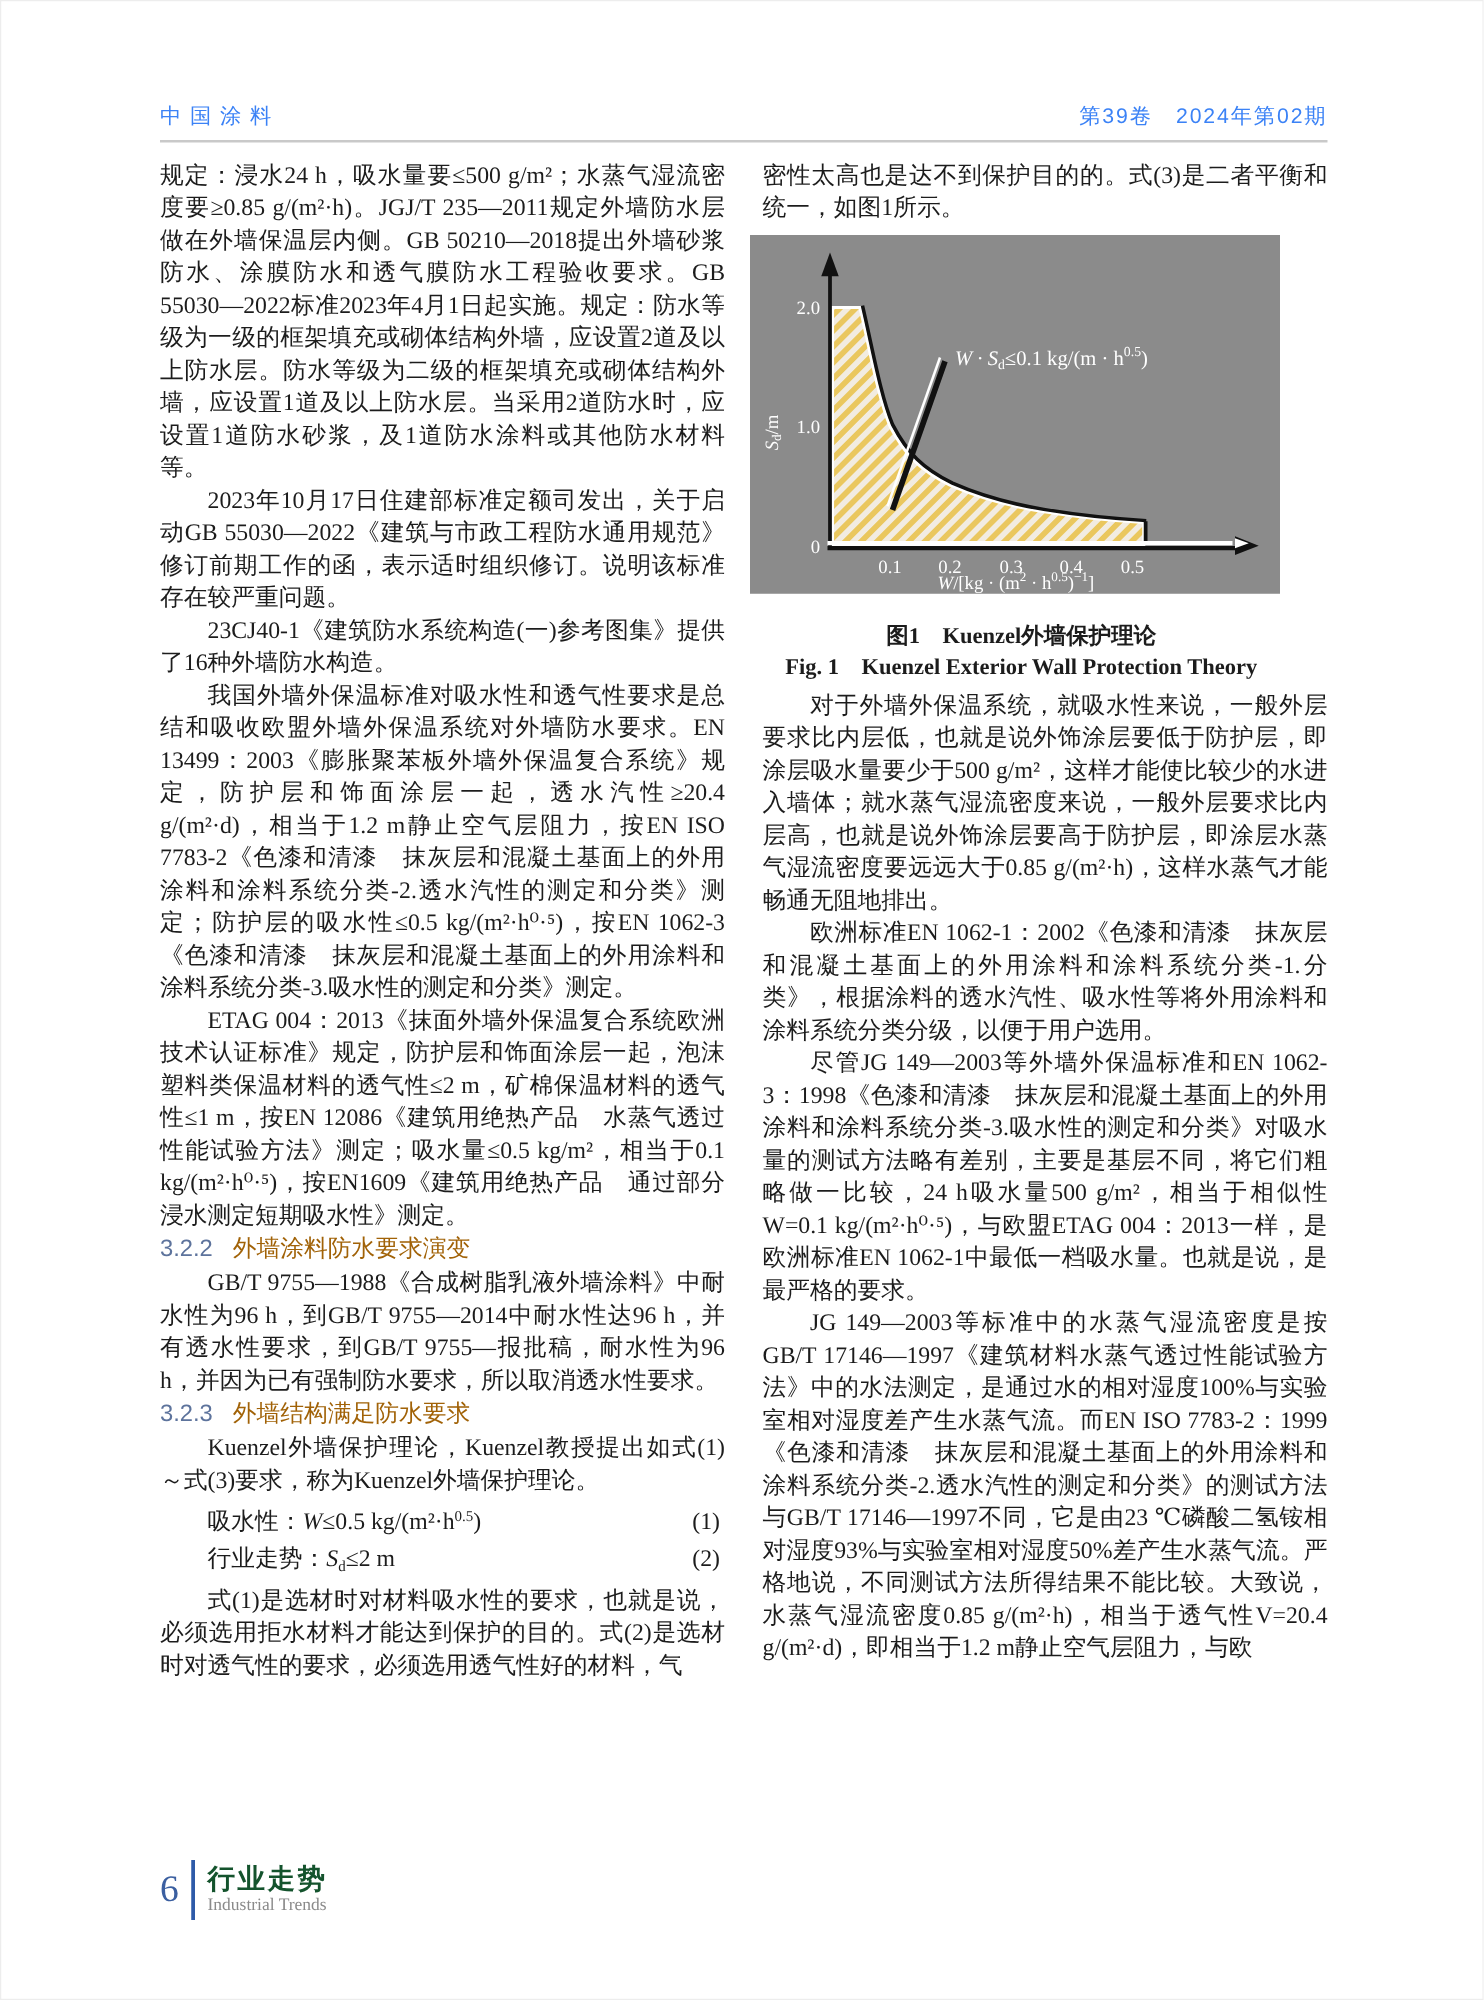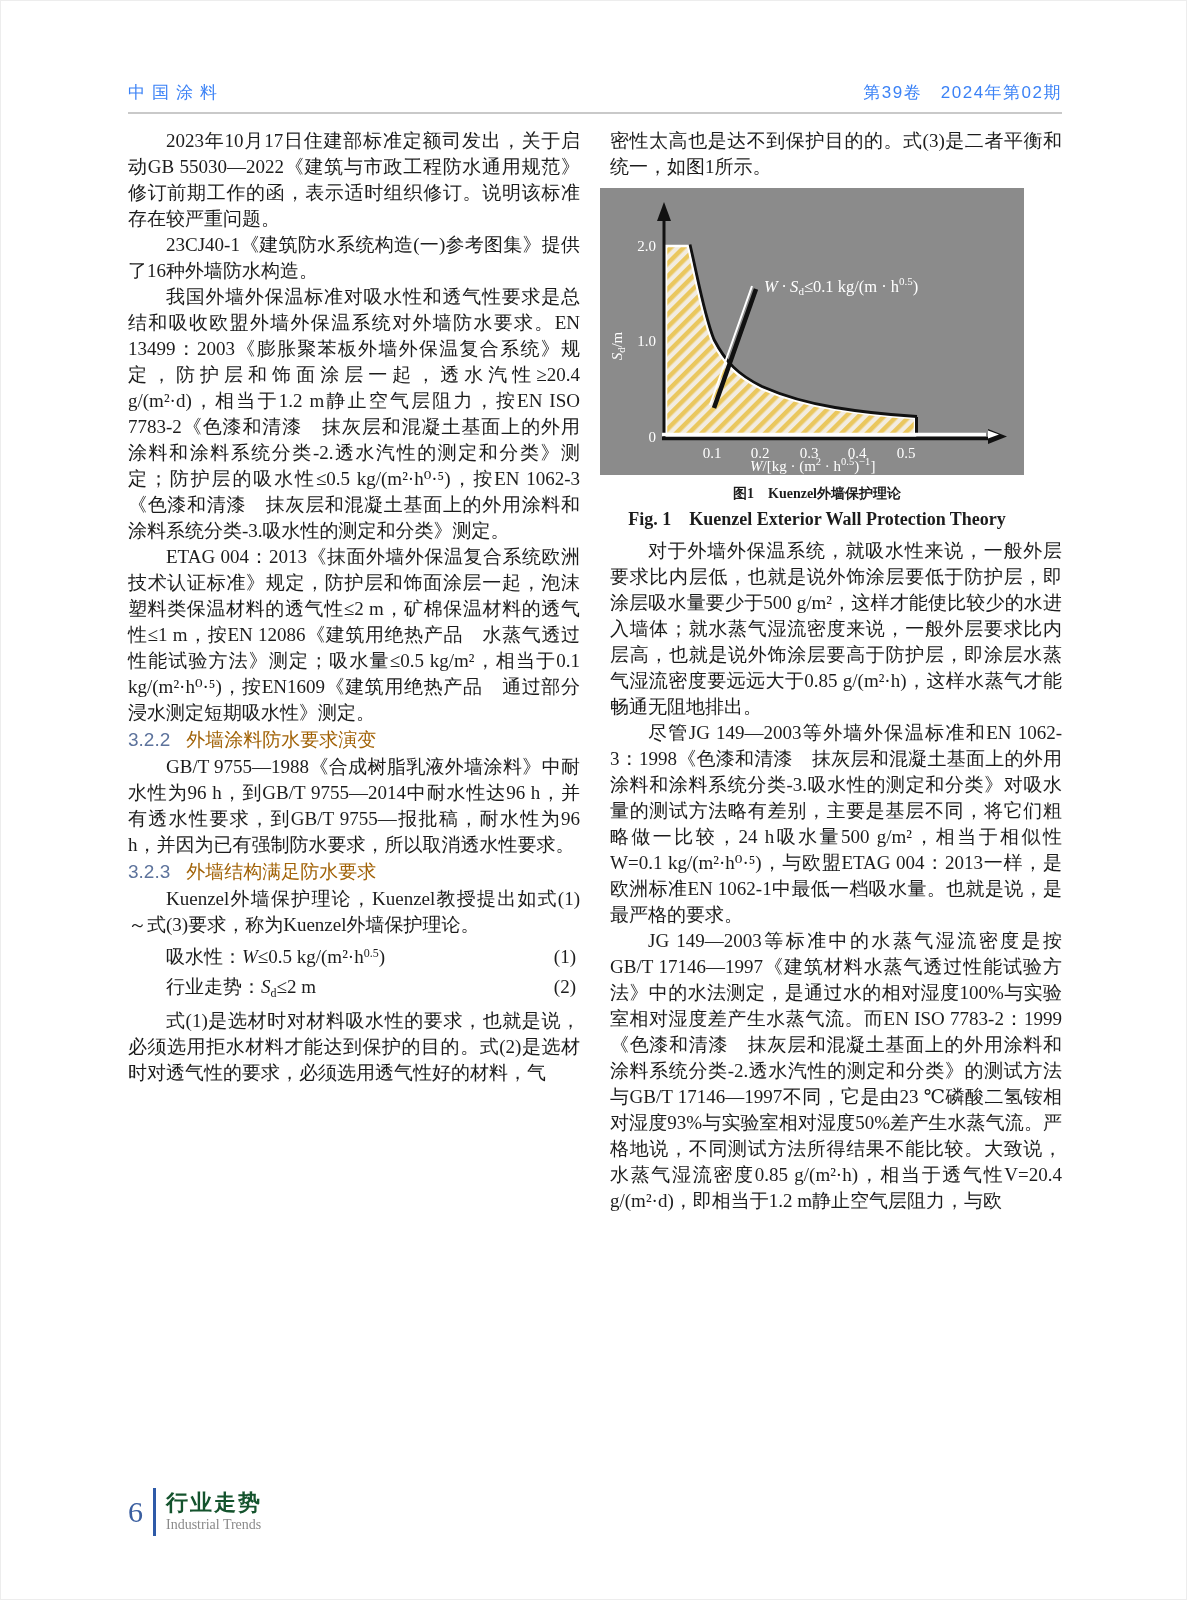--- a/index.html
+++ b/index.html
@@ -24,21 +24,21 @@
   .sec-title{color:#a16207;}
   .equation{display:flex;justify-content:space-between;align-items:baseline;padding-left:2em;line-height:30px;}
   .equation .eqnum{padding-right:4px;}
   .eqvar{font-style:italic;}
   sub.eq{font-size:12px;vertical-align:-4px;}
   sup.eq{font-size:12px;vertical-align:6px;}
   
   figure{margin:8px 0 6px -10px;width:424px;}
   .chart-box{width:424px;height:287px;background:#8b8b8b;}
   figcaption{width:434px;text-align:center;font-weight:bold;}
-  .cap-zh{font-size:14px;line-height:26px;margin-top:6px;}
+  .cap-zh{font-size:18px;line-height:26px;margin-top:20px;}
   .cap-en{font-size:18px;line-height:25px;}
   
   .ftr{position:absolute;left:127px;top:1487px;display:flex;align-items:center;}
   .ftr .pagenum{color:#3b5fa0;font-size:30px;line-height:30px;margin-right:10px;font-family:"Liberation Serif",serif;}
   .ftr .vbar{width:3px;height:48px;background:#2e5aa8;margin-right:10px;}
   .ftr .sec-zh{display:block;color:#14532d;font-family:"Liberation Sans","DejaVu Sans",sans-serif;font-weight:bold;font-size:22px;line-height:26px;letter-spacing:2px;}
   .ftr .sec-en{display:block;color:#8a8a8a;font-size:14px;line-height:18px;}
   svg text{font-family:"Liberation Serif","DejaVu Serif",serif;fill:#ffffff;}
 </style>
 </head>
@@ -46,20 +46,21 @@
 
 <div class="page">
 
   <div class="hdr">
     <span class="journal">中国涂料</span>
     <span class="issue">第39卷　2024年第02期</span>
   </div>
   <div class="hdr-rule"></div>
 
   <section class="col col-left">
+    <p class="noindent">规定：浸水24 h，吸水量要≤500 g/m²；水蒸气湿流密度要≥0.85 g/(m²·h)。JGJ/T 235—2011规定外墙防水层做在外墙保温层内侧。GB 50210—2018提出外墙砂浆防水、涂膜防水和透气膜防水工程验收要求。GB 55030—2022标准2023年4月1日起实施。规定：防水等级为一级的框架填充或砌体结构外墙，应设置2道及以上防水层。防水等级为二级的框架填充或砌体结构外墙，应设置1道及以上防水层。当采用2道防水时，应设置1道防水砂浆，及1道防水涂料或其他防水材料等。</p>
     <p>2023年10月17日住建部标准定额司发出，关于启动GB 55030—2022《建筑与市政工程防水通用规范》修订前期工作的函，表示适时组织修订。说明该标准存在较严重问题。</p>
     <p>23CJ40-1《建筑防水系统构造(一)参考图集》提供了16种外墙防水构造。</p>
     <p>我国外墙外保温标准对吸水性和透气性要求是总结和吸收欧盟外墙外保温系统对外墙防水要求。EN 13499：2003《膨胀聚苯板外墙外保温复合系统》规定，防护层和饰面涂层一起，透水汽性≥20.4 g/(m²·d)，相当于1.2 m静止空气层阻力，按EN ISO 7783-2《色漆和清漆　抹灰层和混凝土基面上的外用涂料和涂料系统分类-2.透水汽性的测定和分类》测定；防护层的吸水性≤0.5 kg/(m²·h⁰·⁵)，按EN 1062-3《色漆和清漆　抹灰层和混凝土基面上的外用涂料和涂料系统分类-3.吸水性的测定和分类》测定。</p>
     <p>ETAG 004：2013《抹面外墙外保温复合系统欧洲技术认证标准》规定，防护层和饰面涂层一起，泡沫塑料类保温材料的透气性≤2 m，矿棉保温材料的透气性≤1 m，按EN 12086《建筑用绝热产品　水蒸气透过性能试验方法》测定；吸水量≤0.5 kg/m²，相当于0.1 kg/(m²·h⁰·⁵)，按EN1609《建筑用绝热产品　通过部分浸水测定短期吸水性》测定。</p>
     <div class="sec-head">
       <span class="sec-num">3.2.2</span>
       <span class="sec-title">外墙涂料防水要求演变</span>
     </div>
     <p>GB/T 9755—1988《合成树脂乳液外墙涂料》中耐水性为96 h，到GB/T 9755—2014中耐水性达96 h，并有透水性要求，到GB/T 9755—报批稿，耐水性为96 h，并因为已有强制防水要求，所以取消透水性要求。</p>
     <div class="sec-head">
@@ -124,20 +125,21 @@
           <text x="150" y="283" font-size="15"><tspan font-style="italic">W</tspan><tspan>/[kg · (m</tspan><tspan dy="-6" font-size="10.5">2</tspan><tspan dy="6"> · h</tspan><tspan dy="-6" font-size="10.5">0.5</tspan><tspan dy="6">)</tspan><tspan dy="-6" font-size="10.5">−1</tspan><tspan dy="6">]</tspan></text>
         </svg>
       </div>
       <figcaption>
         <div class="cap-zh">图1　Kuenzel外墙保护理论</div>
         <div class="cap-en">Fig. 1　Kuenzel Exterior Wall Protection Theory</div>
       </figcaption>
     </figure>
 
     <p>对于外墙外保温系统，就吸水性来说，一般外层要求比内层低，也就是说外饰涂层要低于防护层，即涂层吸水量要少于500 g/m²，这样才能使比较少的水进入墙体；就水蒸气湿流密度来说，一般外层要求比内层高，也就是说外饰涂层要高于防护层，即涂层水蒸气湿流密度要远远大于0.85 g/(m²·h)，这样水蒸气才能畅通无阻地排出。</p>
+    <p>欧洲标准EN 1062-1：2002《色漆和清漆　抹灰层和混凝土基面上的外用涂料和涂料系统分类-1.分类》，根据涂料的透水汽性、吸水性等将外用涂料和涂料系统分类分级，以便于用户选用。</p>
     <p>尽管JG 149—2003等外墙外保温标准和EN 1062-3：1998《色漆和清漆　抹灰层和混凝土基面上的外用涂料和涂料系统分类-3.吸水性的测定和分类》对吸水量的测试方法略有差别，主要是基层不同，将它们粗略做一比较，24 h吸水量500 g/m²，相当于相似性W=0.1 kg/(m²·h⁰·⁵)，与欧盟ETAG 004：2013一样，是欧洲标准EN 1062-1中最低一档吸水量。也就是说，是最严格的要求。</p>
     <p>JG 149—2003等标准中的水蒸气湿流密度是按GB/T 17146—1997《建筑材料水蒸气透过性能试验方法》中的水法测定，是通过水的相对湿度100%与实验室相对湿度差产生水蒸气流。而EN ISO 7783-2：1999《色漆和清漆　抹灰层和混凝土基面上的外用涂料和涂料系统分类-2.透水汽性的测定和分类》的测试方法与GB/T 17146—1997不同，它是由23 ℃磷酸二氢铵相对湿度93%与实验室相对湿度50%差产生水蒸气流。严格地说，不同测试方法所得结果不能比较。大致说，水蒸气湿流密度0.85 g/(m²·h)，相当于透气性V=20.4 g/(m²·d)，即相当于1.2 m静止空气层阻力，与欧</p>
   </section>
 
   <div class="ftr">
     <span class="pagenum">6</span>
     <span class="vbar"></span>
     <span class="sec">
       <span class="sec-zh">行业走势</span>
       <span class="sec-en">Industrial Trends</span>

